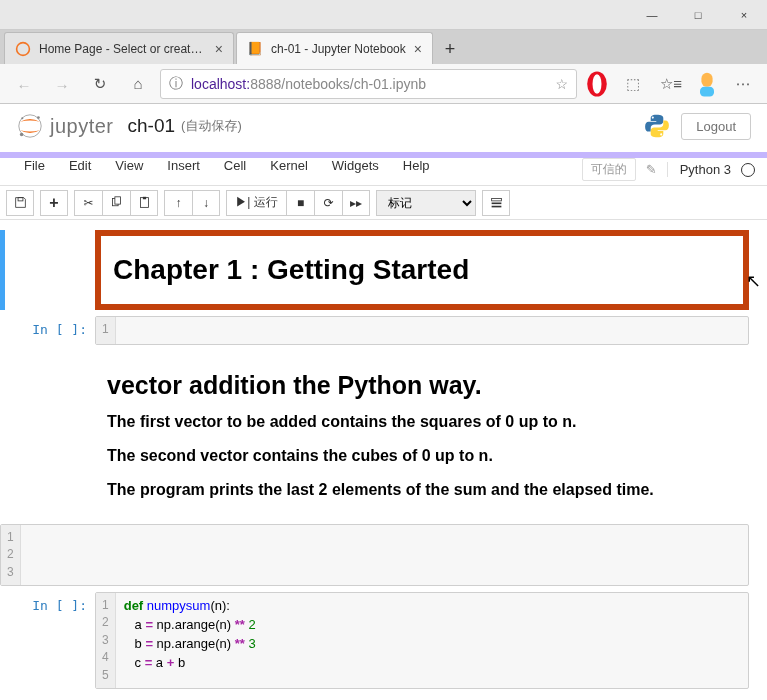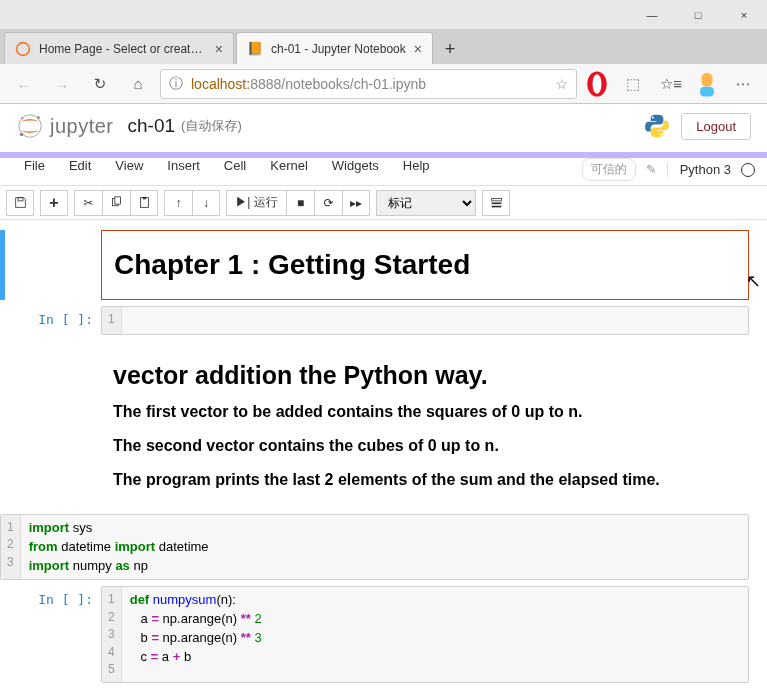--- a/index.html
+++ b/index.html
@@ -14,69 +14,69 @@
 .tab .favicon { width:16px; height:16px; margin-right:8px; display:flex; align-items:center; justify-content:center; font-size:13px; }
 .tab .tabtitle { white-space:nowrap; overflow:hidden; text-overflow:ellipsis; flex:1; }
 .tab .tabclose { margin-left:8px; font-size:14px; color:#555; }
 .newtab { width:30px; height:30px; display:flex; align-items:center; justify-content:center; font-size:18px; color:#333; }
 
 .addrbar { height:40px; background:#f7f7f7; display:flex; align-items:center; padding:0 8px; border-bottom:1px solid #c8c8c8; gap:6px; }
 .navbtn { width:32px; height:32px; display:flex; align-items:center; justify-content:center; font-size:15px; color:#555; }
 .navbtn.disabled { color:#bbb; }
 .urlbox { flex:1; height:30px; background:#fff; border:1px solid #ccc; border-radius:3px; display:flex; align-items:center; padding:0 8px; font-size:14px; color:#555; }
 .urlbox .info { margin-right:8px; color:#777; }
-.urlbox .url .host { color:#a16207; }
+.urlbox .url .host { color:#4c1d95; }
 .urlbox .url .path { color:#888; }
 .urlbox .star { margin-left:auto; color:#888; }
 .exticon { width:28px; height:28px; display:flex; align-items:center; justify-content:center; }
 
 
 .jupyter-header { display:flex; align-items:center; padding:8px 16px 12px 16px; border-bottom:6px solid #c4b5fd; }
 .jupyter-logo { display:flex; align-items:center; gap:6px; }
 .jupyter-logo-icon { width:28px; height:28px; }
 .jupyter-logo-text { font-size:20px; color:#757575; letter-spacing:0.5px; }
 .nb-name { font-size:19px; color:#222; margin-left:14px; }
 .autosave { font-size:13px; color:#757575; margin-left:6px; }
 .kernel-logo { margin-left:auto; width:28px; height:28px; }
-.logout-btn { margin-left:10px; padding:5px 14px; border:1px solid #ccc; border-radius:3px; background:#fff; font-size:13px; color:#7f1d1d; }
+.logout-btn { margin-left:10px; padding:5px 14px; border:1px solid #ccc; border-radius:3px; background:#fff; font-size:13px; color:#737373; }
 
 
 .menubar { display:flex; align-items:flex-start; padding:0 12px; height:28px; border-bottom:1px solid #e0e0e0; font-size:13px; color:#333; }
 .menubar .menuitem { padding:0 12px; }
 .menubar .right { margin-left:auto; display:flex; align-items:center; gap:10px; }
-.trusted { font-size:12px; color:#999; border:1px solid #e0e0e0; padding:2px 8px; border-radius:8px; }
+.trusted { font-size:12px; color:#999; border:1px solid #e0e0e0; padding:2px 8px; border-radius:2px; }
 .kernel-name { font-size:13px; color:#333; border-left:1px solid #e0e0e0; padding-left:12px; }
 .kernel-idle { width:14px; height:14px; border:1.5px solid #333; border-radius:50%; }
 
 
 .toolbar { display:flex; align-items:center; padding:4px 6px; height:34px; border-bottom:1px solid #e0e0e0; gap:0; font-size:13px; }
 .tbtn { height:26px; min-width:28px; border:1px solid #ccc; background:#fff; display:flex; align-items:center; justify-content:center; padding:0 6px; font-size:12px; color:#333; }
 .tbtn svg { width:13px; height:13px; }
 .tgroup { display:flex; margin-right:6px; }
 .tgroup .tbtn:not(:last-child){ border-right:none; }
 .cellselect { height:26px; border:1px solid #ccc; font-size:12px; min-width:100px; padding:0 7px; margin-right:6px; }
 
 
 .nbwrap { height:calc(700px - 30px - 34px - 40px - 50px - 28px - 34px); overflow-y:auto; position:relative; }
 .nbwrap::-webkit-scrollbar { width:14px; }
 .nbwrap::-webkit-scrollbar-track { background:#f0f0f0; }
 .nbwrap::-webkit-scrollbar-thumb { background:#b8b8b8; }
 .notebook { padding:10px 18px 40px 0; }
 
 .cell { display:flex; margin-bottom:6px; }
-.prompt { width:95px; flex-shrink:0; text-align:right; padding:6px 8px 0 0; font-family:monospace; font-size:13px; color:#307fc1;margin-left:6px; }
+.prompt { width:95px; flex-shrink:0; text-align:right; padding:6px 8px 0 0; font-family:monospace; font-size:13px; color:#307fc1; }
 .cellbody { flex:1; padding:6px 12px; }
 .md-cell h1 { font-size:28px; font-weight:700; margin:12px 0; }
 .md-cell h2 { font-size:25px; font-weight:700; margin:14px 0 10px; }
 .md-cell h3 { font-size:16px; font-weight:700; margin:8px 0 10px; line-height:1.5; }
 
 .cell.selected .cellbody { outline:none; }
 .cell.selected { position:relative; }
 .cell.selected::before { content:""; position:absolute; left:0; top:0; bottom:0; width:5px; background:#42a5f5; }
-.cell.selected .cellouter { border:1px solid #c2410c; }
+.cell.selected .cellouter { border:6px solid #c2410c; }
 .cellouter { border:1px solid transparent; flex:1; display:flex; }
 
 .code-input { border:1px solid #cfcfcf; border-radius:2px; flex:1; background:#f7f7f7; font-family:"Consolas",monospace; font-size:13px; display:flex; }
 .gutter { background:#eee; border-right:1px solid #ddd; padding:4px 6px; text-align:right; color:#999; line-height:1.45; font-size:12px; }
 .codetext { padding:4px 8px; white-space:pre; line-height:1.45; }
 .kw { color:#008000; font-weight:bold; }
 .nm { color:#00f; }
 .op { color:#a626a4; font-weight:bold; }
 .num { color:#008000; }
 
@@ -261,23 +261,20 @@
       </div>
     </div>
 
     <div class="cell">
       <div class="code-input">
         <div class="gutter">
             <div>1</div>
             <div>2</div>
             <div>3</div>
           </div>
-        <div class="codetext"><span class="kw">import</span> sys
-<span class="kw">from</span> datetime <span class="kw">import</span> datetime
-<span class="kw">import</span> numpy <span class="kw">as</span> np</div>
       </div>
     </div>
 
     <div class="cell">
       <div class="prompt">In  [ ]:</div>
       <div class="code-input">
         <div class="gutter">
             <div>1</div>
             <div>2</div>
             <div>3</div>

